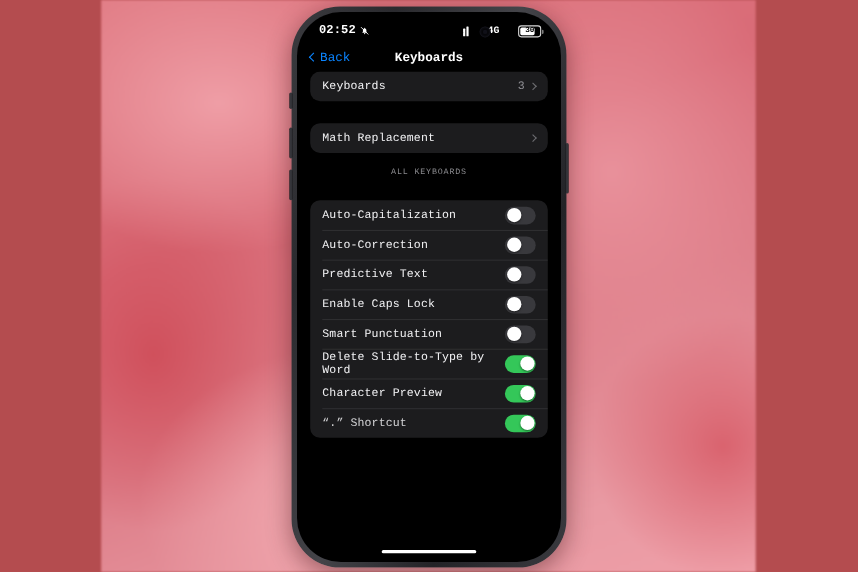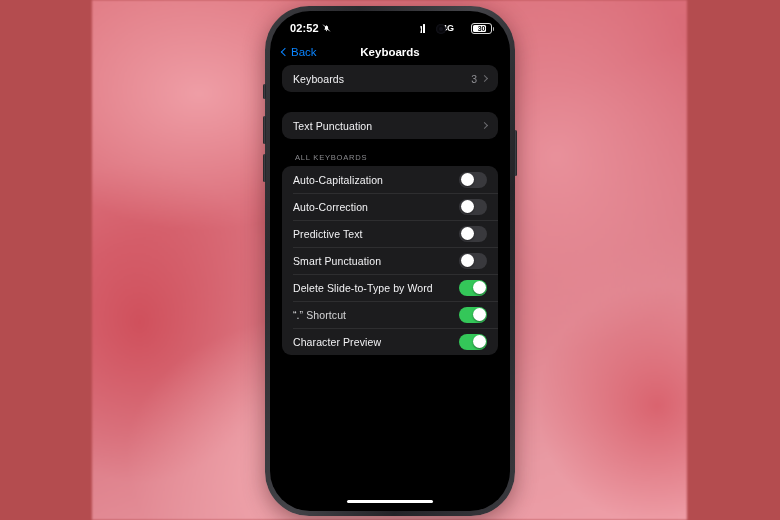--- a/index.html
+++ b/index.html
@@ -39,20 +39,21 @@
     background:#000;
     padding:2px;
     position:relative;
   }
   #screen {
     width:100%; height:100%;
     border-radius:38px;
     background:#000;
     overflow:hidden;
     position:relative;
+    font-family:Liberation Mono, monospace;
   }
 
   
   .side-btn { position:absolute; background:linear-gradient(90deg,#1d1d20,#3e3e44,#1a1a1d); border-radius:2px; }
   #btn-silent { left:-2px; top:78px;  width:3px; height:15px; }
   #btn-volup  { left:-2px; top:110px; width:3px; height:28px; }
   #btn-voldn  { left:-2px; top:148px; width:3px; height:28px; }
   #btn-power  { right:-2px; top:124px; width:3px; height:46px;
                 background:linear-gradient(90deg,#1a1a1d,#3e3e44,#1d1d20); }
 
@@ -148,21 +149,21 @@
   }
   .row-label { color:#f2f2f4; font-size:10.5px; letter-spacing:.1px; }
   .row-right { display:flex; align-items:center; gap:5px; }
   .row-value { color:#8e8e93; font-size:10.5px; }
   .chev-right {
     width:5px; height:5px; border-top:1.5px solid #6c6c70;
     border-right:1.5px solid #6c6c70; transform:rotate(45deg);
   }
   .section-header {
     color:#8a8a8e; font-size:7.6px; letter-spacing:.75px;
-    padding:6px 13px 4px; text-transform:uppercase;
+    padding:6px 13px 21px; text-transform:uppercase;text-align:center;
   }
   .gap { height:12px; }
 
   
   .toggle {
     width:28px; height:16px; border-radius:9px; position:relative;
     background:#39393d; transition:none; flex:none; cursor:pointer;
   }
   .toggle .knob {
     position:absolute; top:1.5px; left:1.5px;
@@ -240,21 +241,21 @@
               <span class="row-value">3</span>
               <span class="chev-right"></span>
             </span>
           </div>
         </div>
 
         <div class="gap"></div>
 
         <div class="card">
           <div class="row">
-            <span class="row-label">Text Punctuation</span>
+            <span class="row-label">Math Replacement</span>
             <span class="row-right">
               <span class="row-value"></span>
               <span class="chev-right"></span>
             </span>
           </div>
         </div>
 
         <div class="section-header">ALL KEYBOARDS</div>
 
         <div class="card">
@@ -270,39 +271,45 @@
                 <span class="knob"></span>
               </span>
           </div>
           <div class="row">
             <span class="row-label">Predictive Text</span>
             <span class="toggle">
                 <span class="knob"></span>
               </span>
           </div>
           <div class="row">
+            <span class="row-label">Enable Caps Lock</span>
+            <span class="toggle">
+                <span class="knob"></span>
+              </span>
+          </div>
+          <div class="row">
             <span class="row-label">Smart Punctuation</span>
             <span class="toggle">
                 <span class="knob"></span>
               </span>
           </div>
           <div class="row">
             <span class="row-label">Delete Slide-to-Type by Word</span>
             <span class="toggle on">
                 <span class="knob"></span>
               </span>
           </div>
+          <div class="row">
+            <span class="row-label">Character Preview</span>
+            <span class="toggle on">
+                <span class="knob"></span>
+              </span>
+          </div>
           <div class="row clipped">
             <span class="row-label">“.” Shortcut</span>
-            <span class="toggle on">
-                <span class="knob"></span>
-              </span>
-          </div>
-          <div class="row">
-            <span class="row-label">Character Preview</span>
             <span class="toggle on">
                 <span class="knob"></span>
               </span>
           </div>
         </div>
       </div>
 
       <div id="home-indicator"></div>
     </div>
   </div>

